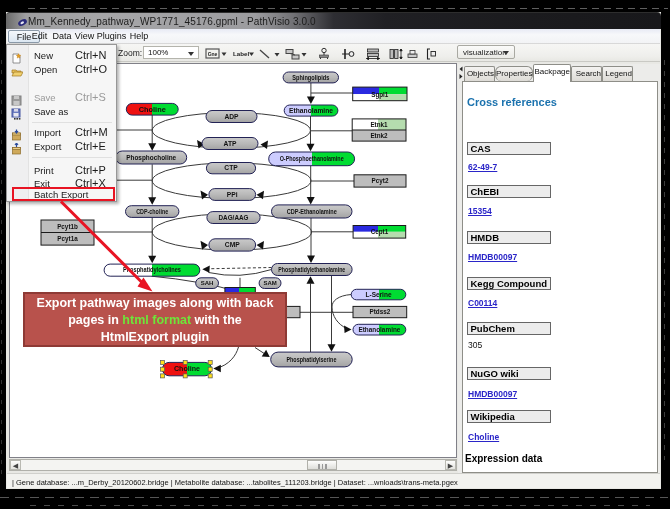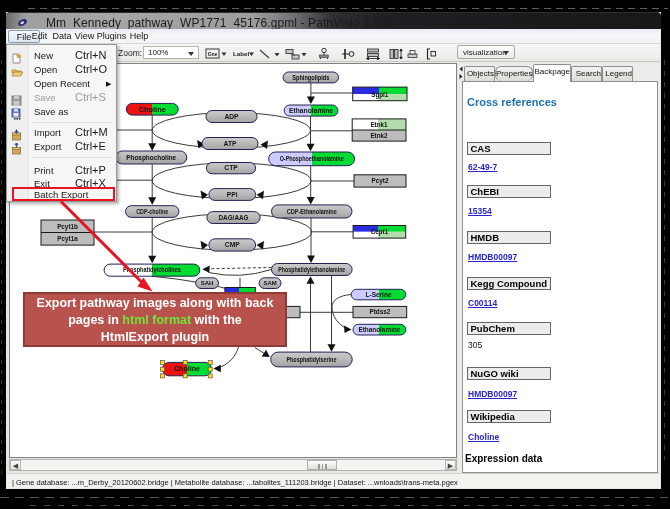--- a/index.html
+++ b/index.html
@@ -8,21 +8,21 @@
 .abs { position:absolute; }
 
 
 .noise { position:absolute; }
 
 
 #win { position:absolute; left:6px; top:12px; width:655px; height:477px; background:#e8e8e4; }
 #titlebar { position:absolute; left:0; top:0; width:655px; height:17px; border-radius:4px 4px 0 0;
   background:linear-gradient(90deg,#6a6a6a 0%,#9e9ea0 3%,#a6a6a8 16%,#9c9c9f 38%,#707074 44%,#2e2e33 50%,#202024 58%,#1b1b1e 80%,#18181b 100%);
   border-top:1px solid #2e2e2e; }
-#titletext { position:absolute; left:32px; top:3px; font-size:12px; color:#1c1c1c; letter-spacing:0.1px;padding-left:8px; }
+#titletext { position:absolute; left:14px; top:3px; font-size:10px; color:#1c1c1c; letter-spacing:0.1px;padding-left:8px; }
 #menubar { position:absolute; left:1px; top:17px; width:653px; height:15px;
   background:linear-gradient(180deg,#e7eaf4 0%,#f7f8fa 40%,#f2f3f5 100%); border-bottom:1px solid #d8d8d8; }
 .mitem { position:absolute; top:1px; height:13px; font-size:9px; color:#111; line-height:13px; text-align:center; }
 #filebtn { border:1px solid #8a99a8; border-radius:2px; background:linear-gradient(180deg,#f5f8fb,#dce7f2); }
 #toolbar { position:absolute; left:1px; top:32px; width:653px; height:18px;
   background:linear-gradient(180deg,#f6f6f4 0%,#efefec 70%,#e8e8e4 100%); border-bottom:1px solid #c9c9c4; }
 .tbtxt { position:absolute; font-size:8.5px; color:#222; }
 #zoombox { position:absolute; left:136px; top:2px; width:56px; height:13px; background:#fff; border:1px solid #b4b4ac; font-size:8px; color:#111; line-height:12px; padding-left:4px; }
 #vizbox  { position:absolute; left:450px; top:1px; width:58px; height:14px; background:linear-gradient(180deg,#fbfbfa,#e9e9e5); border:1px solid #a9a9a2; border-radius:2px; font-size:8px; color:#222; line-height:13px; padding-left:5px; }
 .combo-arrow { position:absolute; width:0; height:0; border-left:3px solid transparent; border-right:3px solid transparent; border-top:4px solid #333; }
@@ -333,24 +333,20 @@
           <span class="sc">Ctrl+N</span>
         </div>
 <div class="menurow" style="top:17.5px;">
           <span style="position:absolute;left:4px;top:1px;"><svg width="12" height="11" viewBox="0 0 12 11">
               <path d="M1,3 h4 l1,1 h4 v2 h-9 Z" fill="#e8c05a" stroke="#a07820" stroke-width="0.7"></path>
               <path d="M1,9 L3,5 h9 L10,9 Z" fill="#f0d070" stroke="#a07820" stroke-width="0.7"></path>
             </svg></span>
           <span class="lab">Open</span>
           <span class="sc">Ctrl+O</span>
         </div>
-<div class="menurow" style="top:31.5px;">
-          <span class="lab">Open Recent</span>
-          <span style="position:absolute;left:99px;top:0;font-size:7px;line-height:13px;color:#111;">▶</span>
-        </div>
 <div class="menurow dis" style="top:45.5px;">
           <span style="position:absolute;left:4px;top:1px;"><svg width="11" height="11" viewBox="0 0 11 11">
               <rect x="1" y="1" width="9" height="9" fill="#9a9a9a" stroke="#808080"></rect>
               <rect x="3" y="1" width="5" height="3" fill="#c8c8c8"></rect>
               <rect x="2.5" y="6" width="6" height="4" fill="#c8c8c8"></rect>
             </svg></span>
           <span class="lab">Save</span>
           <span class="sc">Ctrl+S</span>
         </div>
 <div class="menurow" style="top:59.5px;">

